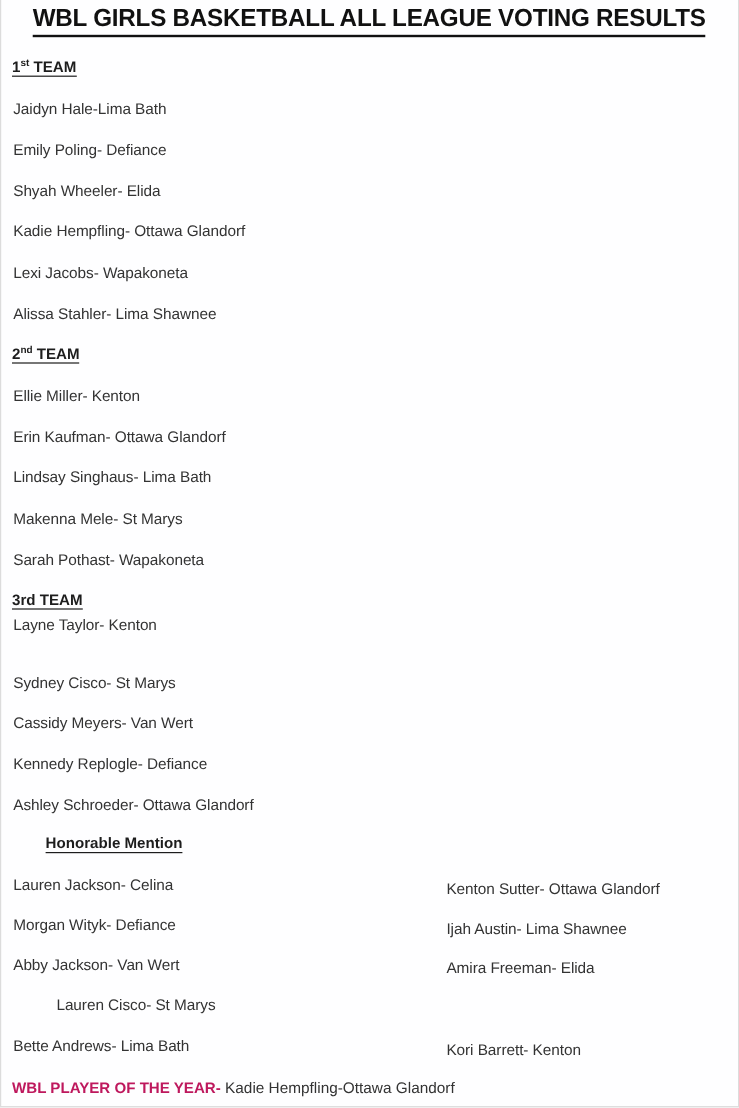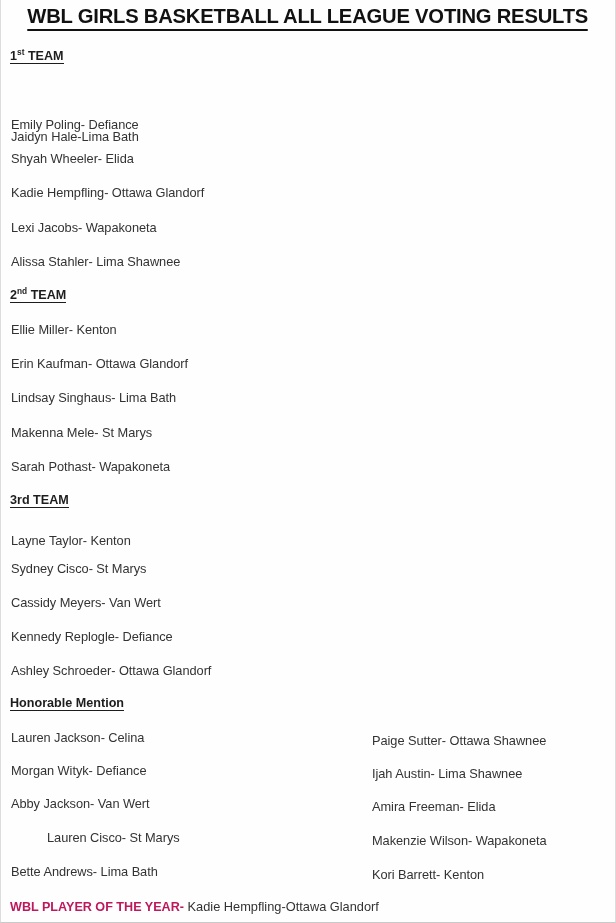--- a/index.html
+++ b/index.html
@@ -98,21 +98,21 @@
 
   <div class="doc-title">
     <span class="ttl">WBL GIRLS BASKETBALL ALL LEAGUE VOTING RESULTS</span>
   </div>
 
   <div class="section-head" style="top:49px;">
     <span class="hd">
       <span>1</span><sup>st</sup><span> TEAM</span>
     </span>
   </div>
-  <div class="entry col-left" style="top:83px;margin-top:46px;">Jaidyn Hale-Lima Bath</div>
+  <div class="entry col-left" style="top:83px;">Jaidyn Hale-Lima Bath</div>
   <div class="entry col-left" style="top:117px;">Emily Poling- Defiance</div>
   <div class="entry col-left" style="top:151px;">Shyah Wheeler- Elida</div>
   <div class="entry col-left" style="top:185px;">Kadie Hempfling- Ottawa Glandorf</div>
   <div class="entry col-left" style="top:220px;">Lexi Jacobs- Wapakoneta</div>
   <div class="entry col-left" style="top:254px;">Alissa Stahler- Lima Shawnee</div>
 
   <div class="section-head" style="top:288px;">
     <span class="hd">
       <span>2</span><sup>nd</sup><span> TEAM</span>
     </span>
@@ -121,39 +121,38 @@
   <div class="entry col-left" style="top:356px;">Erin Kaufman- Ottawa Glandorf</div>
   <div class="entry col-left" style="top:390px;">Lindsay Singhaus- Lima Bath</div>
   <div class="entry col-left" style="top:425px;">Makenna Mele- St Marys</div>
   <div class="entry col-left" style="top:459px;">Sarah Pothast- Wapakoneta</div>
 
   <div class="section-head" style="top:493px;">
     <span class="hd">
       <span>3rd</span><sup></sup><span> TEAM</span>
     </span>
   </div>
-  <div class="entry col-left" style="top:533px;">Layne Taylor- Kenton</div>
+  <div class="entry col-left" style="top:513px;">Layne Taylor- Kenton</div>
   <div class="entry col-left" style="top:561px;">Sydney Cisco- St Marys</div>
   <div class="entry col-left" style="top:595px;">Cassidy Meyers- Van Wert</div>
   <div class="entry col-left" style="top:663px;">Ashley Schroeder- Ottawa Glandorf</div>
   <div class="entry col-left" style="top:629px;">Kennedy Replogle- Defiance</div>
 
-  <div class="section-head" style="top:696px;">
+  <div class="section-head" style="top:696px;margin-left:28px;">
     <span class="hd">Honorable Mention</span>
   </div>
 
   <div class="entry col-left" style="top:730px;">Lauren Jackson- Celina</div>
   <div class="entry col-left" style="top:763px;">Morgan Wityk- Defiance</div>
   <div class="entry col-left" style="top:796px;">Abby Jackson- Van Wert</div>
   <div class="entry col-left" style="top:830px;margin-left:36px;">Lauren Cisco- St Marys</div>
   <div class="entry col-left" style="top:864px;">Bette Andrews- Lima Bath</div>
 
-  <div class="entry col-right" style="top:733px;">Paige Sutter- Ottawa Shawnee</div>
+  <div class="entry col-right" style="top:733px;">Kenton Sutter- Ottawa Glandorf</div>
   <div class="entry col-right" style="top:766px;">Ijah Austin- Lima Shawnee</div>
   <div class="entry col-right" style="top:799px;">Amira Freeman- Elida</div>
-  <div class="entry col-right" style="top:833px;">Makenzie Wilson- Wapakoneta</div>
   <div class="entry col-right" style="top:867px;">Kori Barrett- Kenton</div>
 
   <div class="poty" style="top:899px;">
     <span class="label">WBL PLAYER OF THE YEAR-</span><span class="value"> Kadie Hempfling-Ottawa Glandorf</span>
   </div>
 
 </div>
 
 </body></html>

